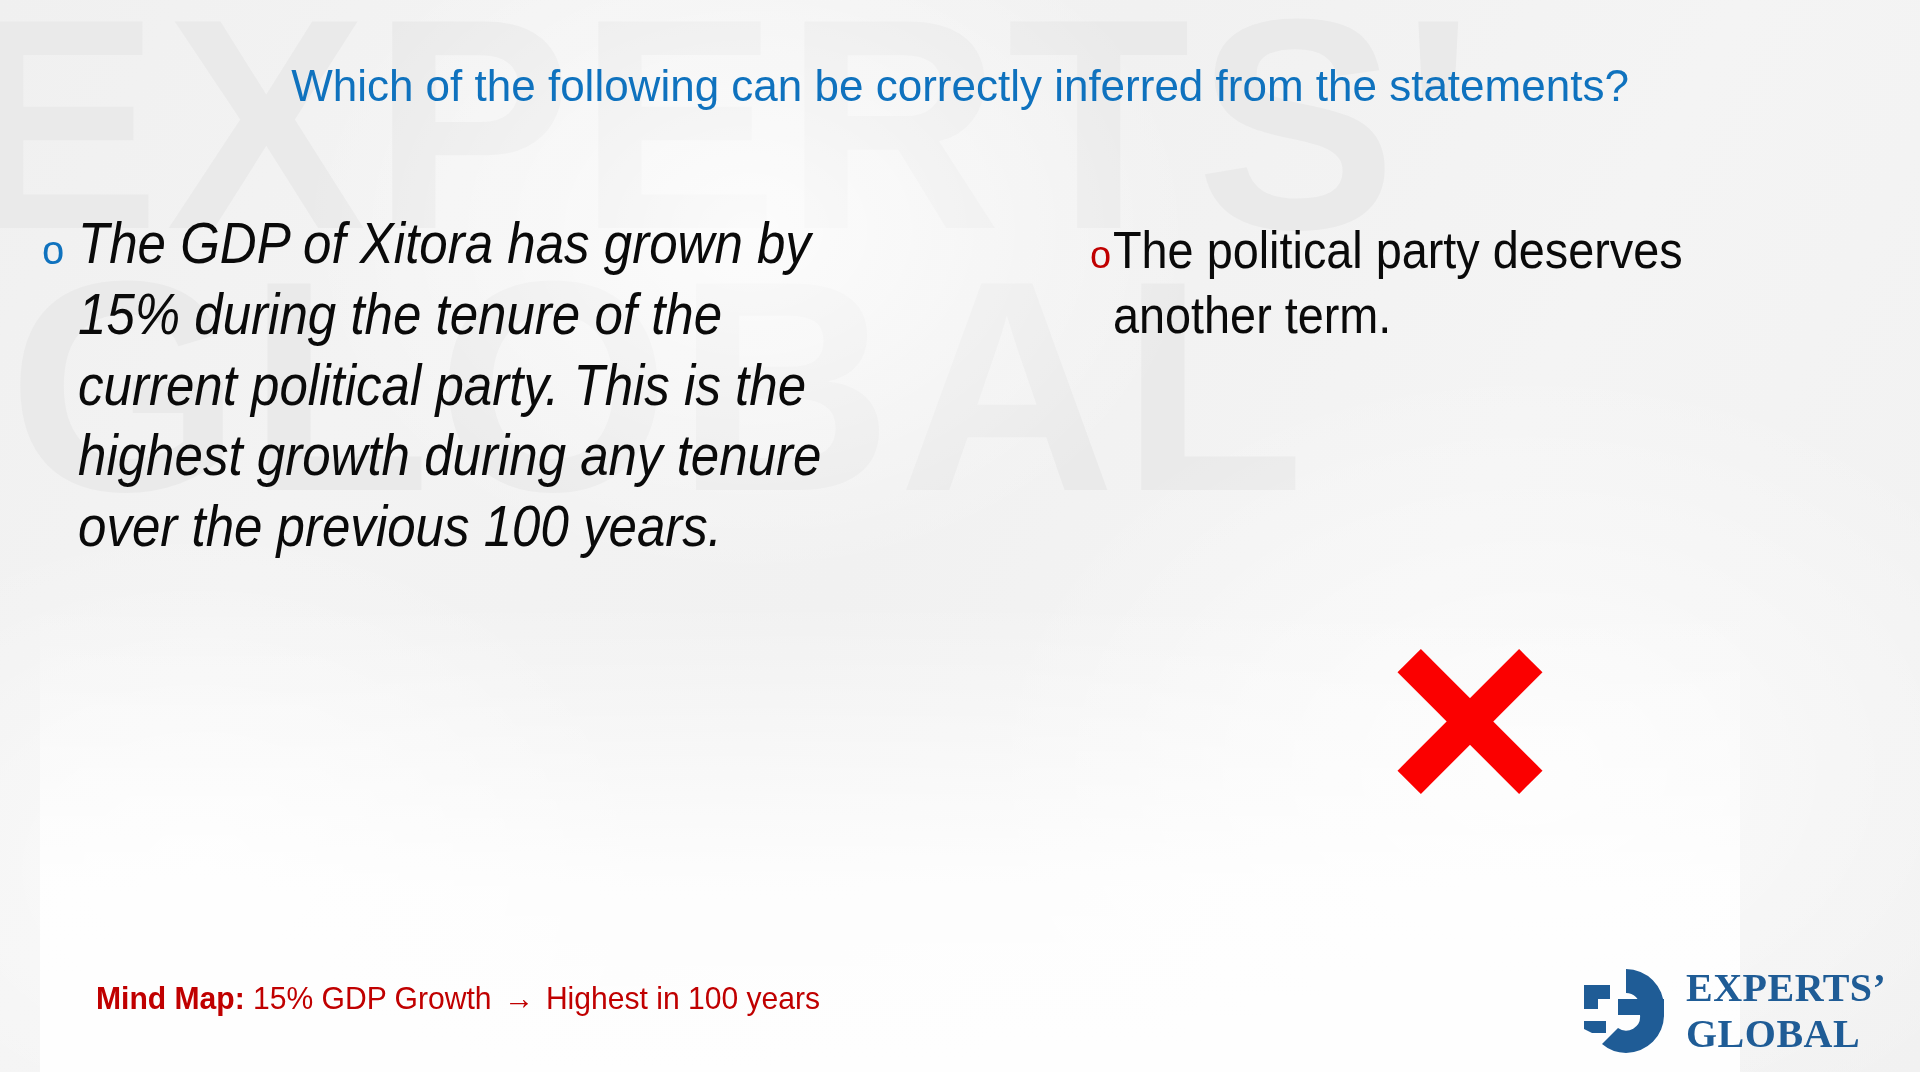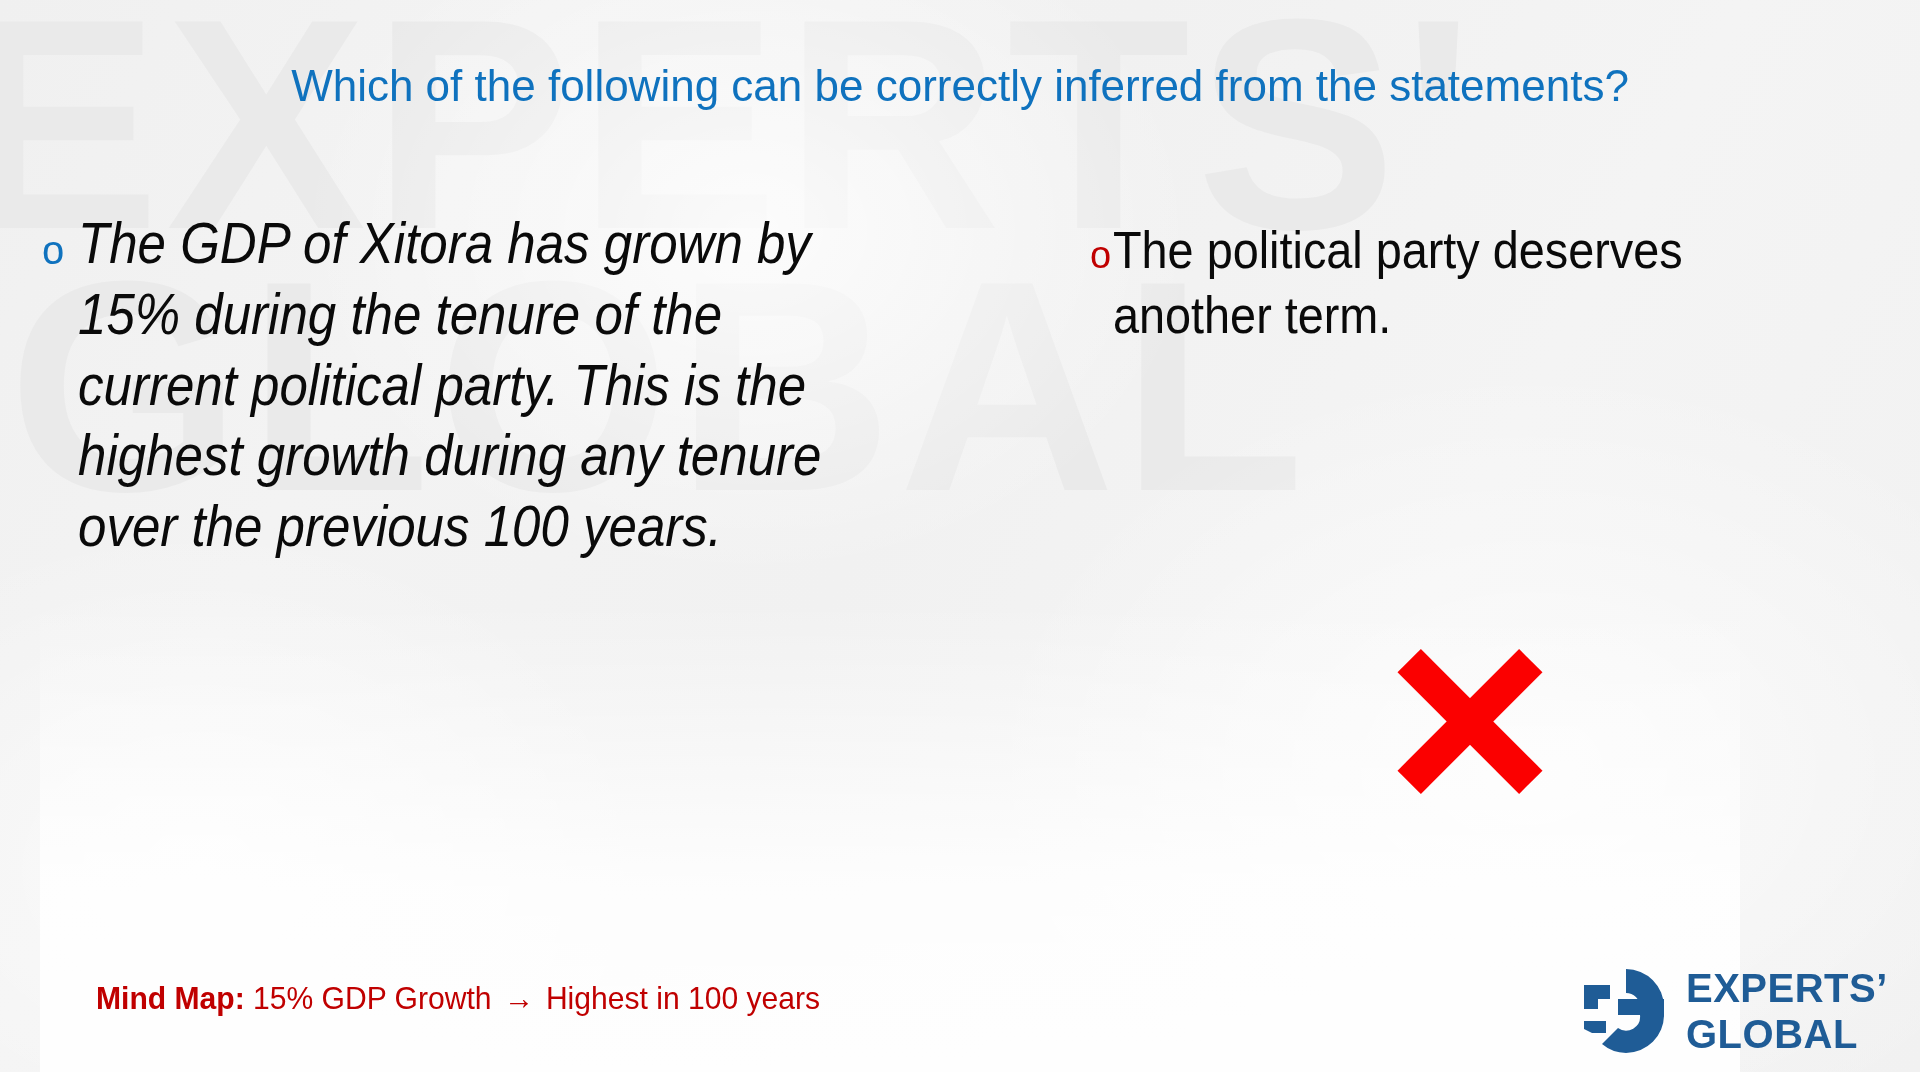--- a/index.html
+++ b/index.html
@@ -219,21 +219,21 @@
     flex: 0 0 auto;
     margin-right: 14px;
   }
   .logo-words {
     display: flex;
     flex-direction: column;
     justify-content: center;
     line-height: 1.0;
   }
   .logo-word {
-    font-family: Liberation Sans, sans-serif;
+    font-family: Liberation Serif, serif;
     font-weight: bold;
     font-size: 40px;
     color: #1f5c96;
     letter-spacing: 0.5px;
   }
   .logo-word-2 {
     margin-top: 6px;
   }
 </style>
 </head>

